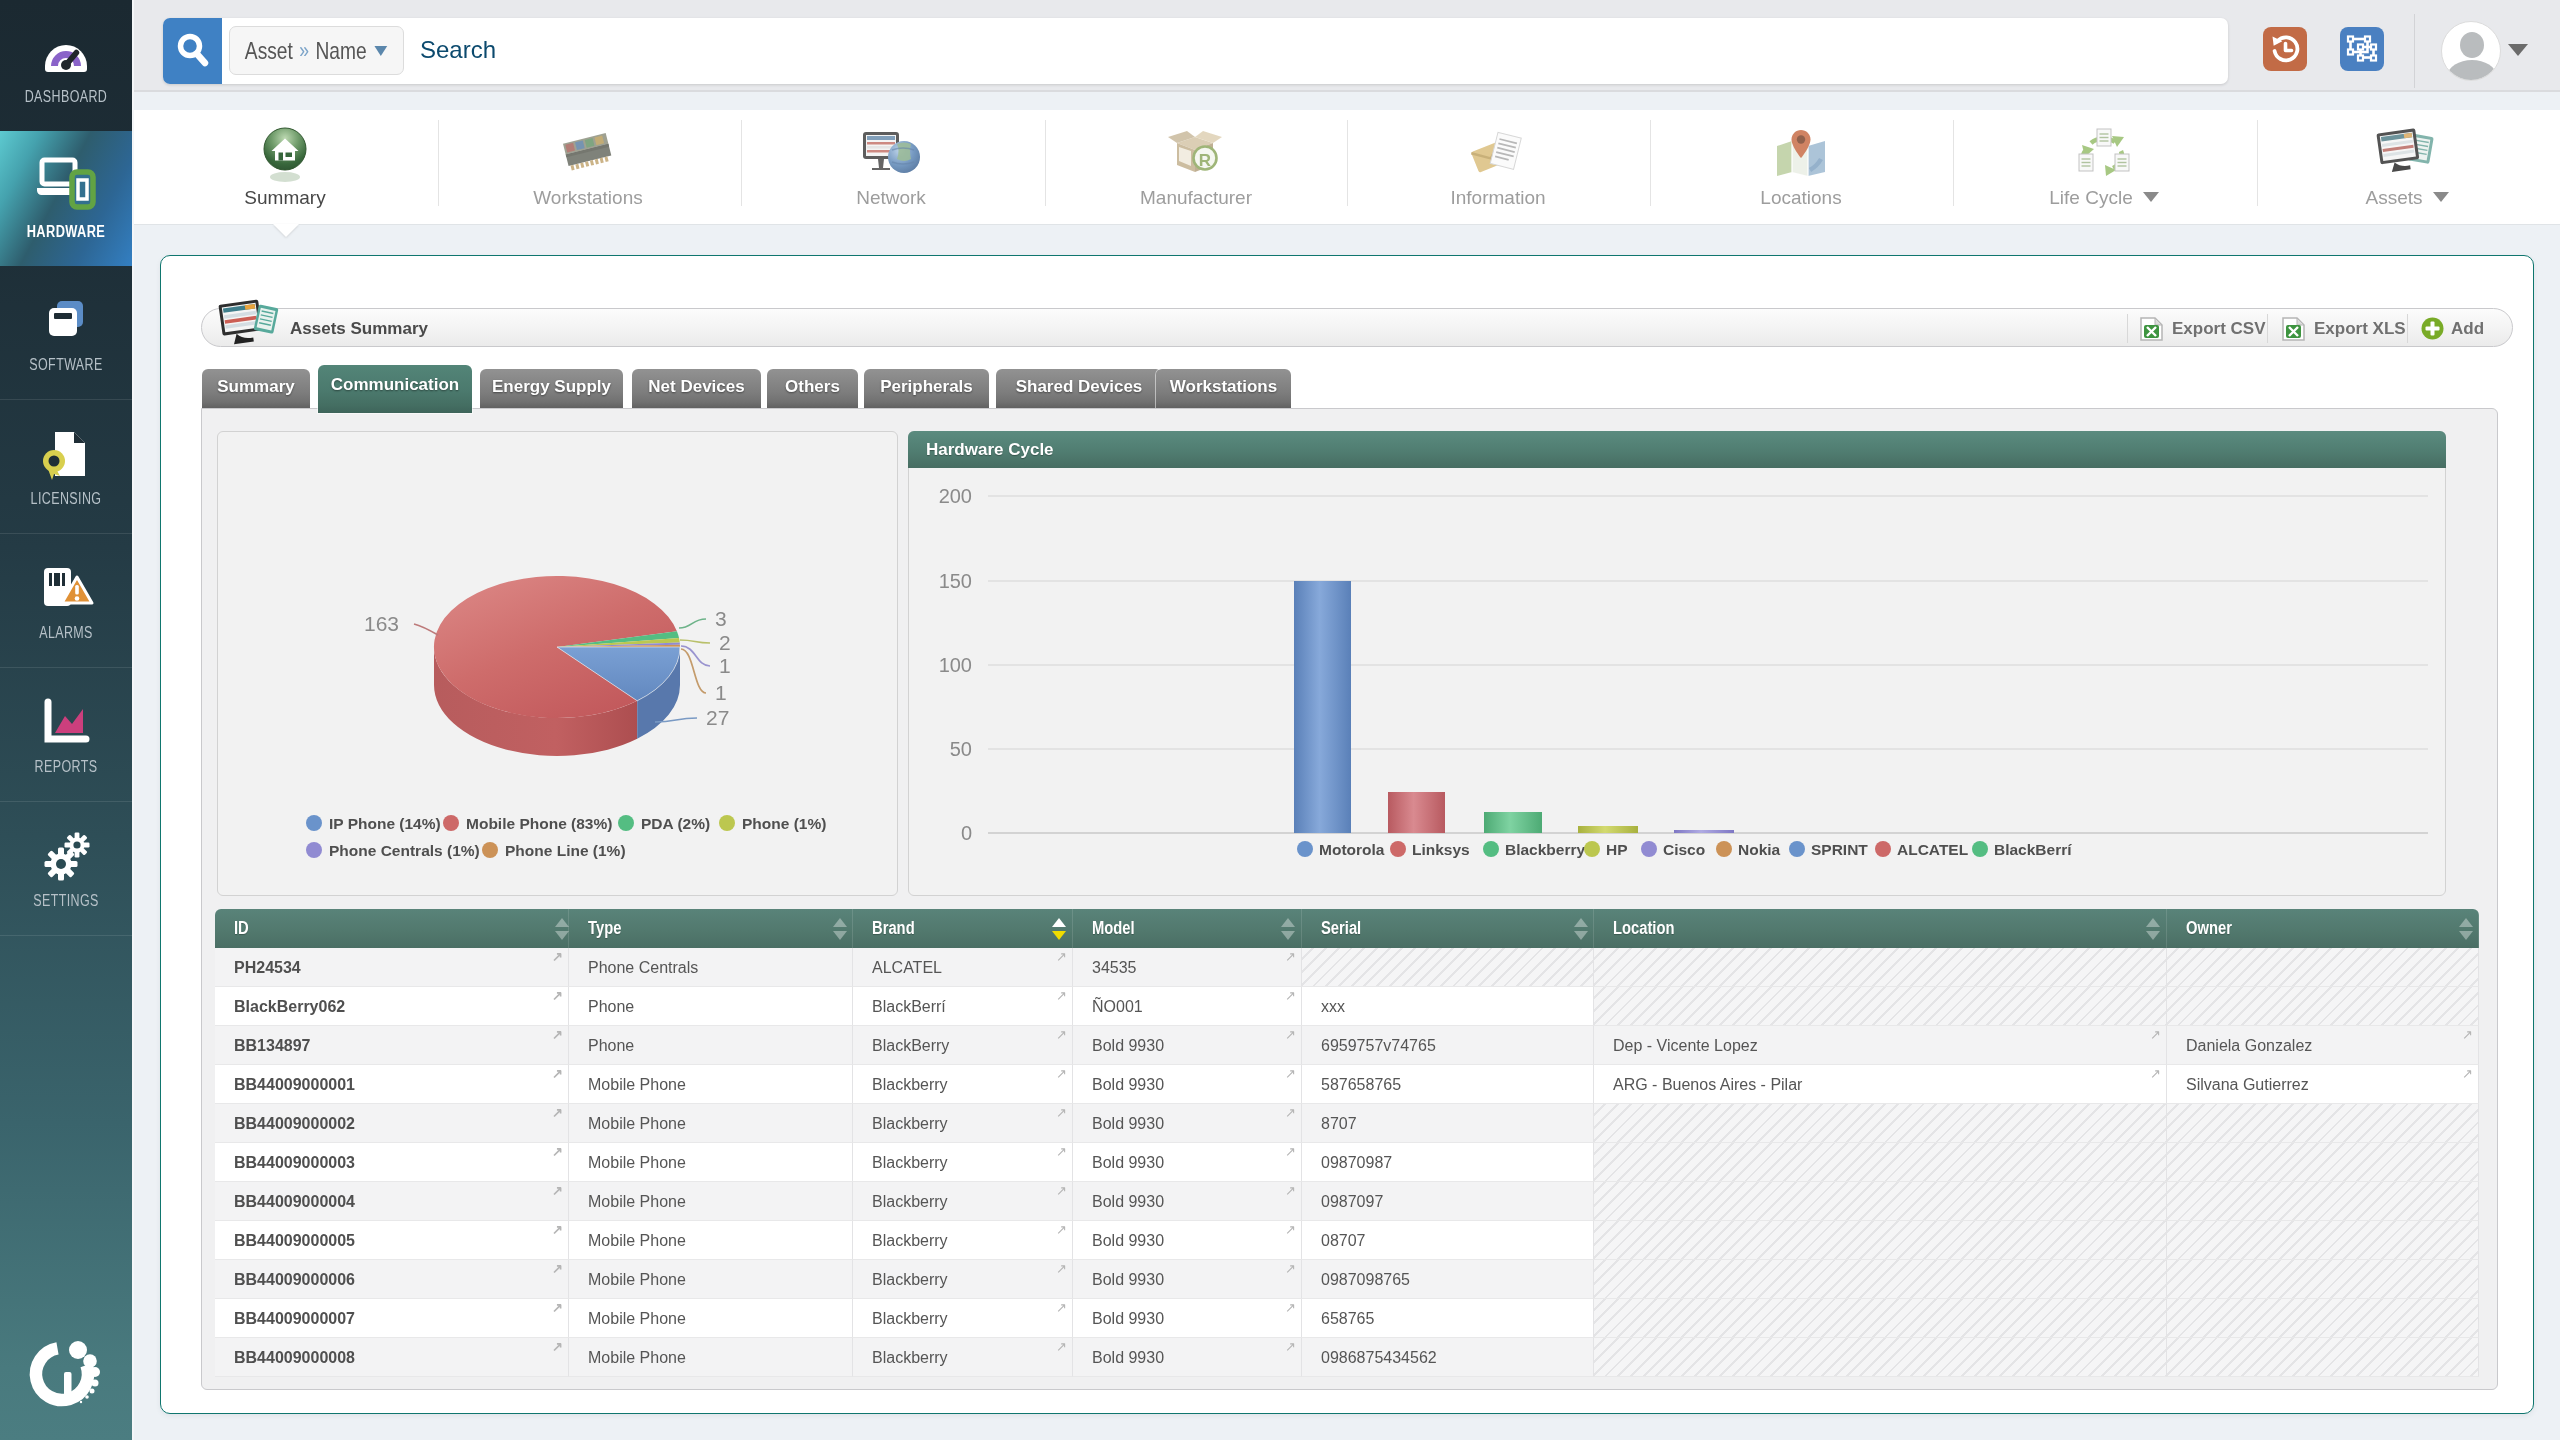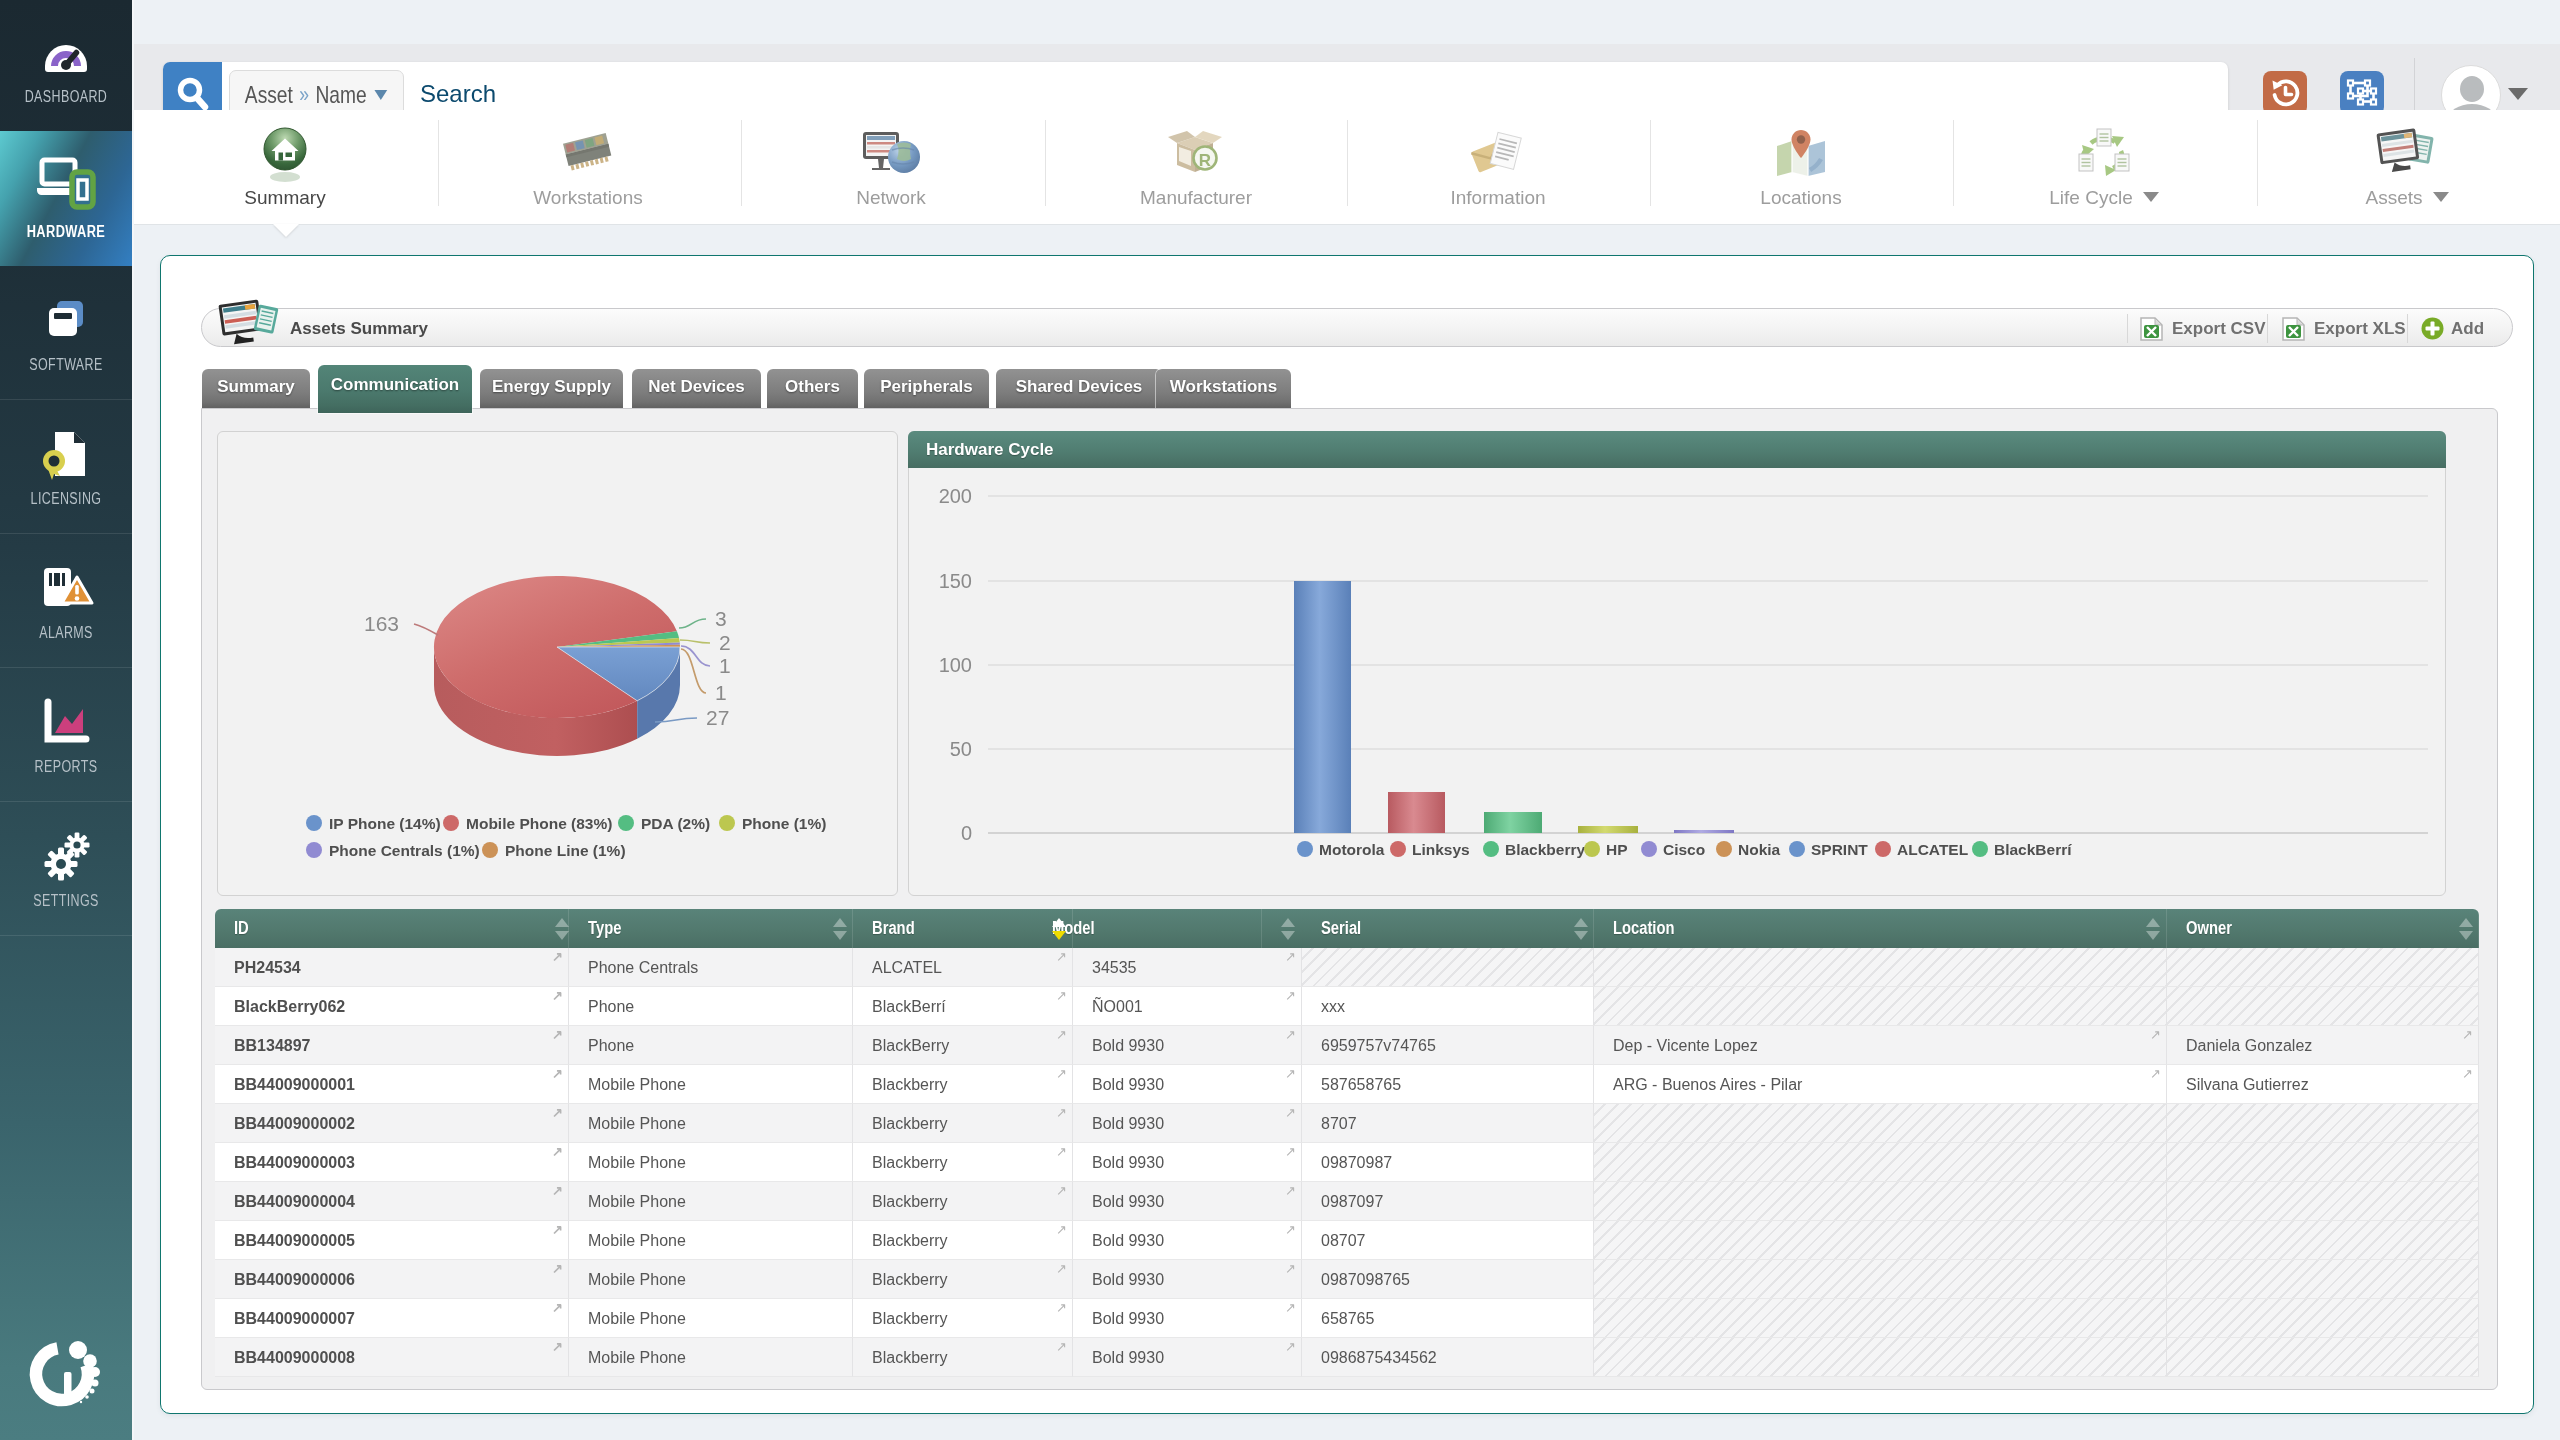--- a/index.html
+++ b/index.html
@@ -1,21 +1,21 @@
 <!DOCTYPE html>
 <html><head>
 <meta charset="utf-8">
 <style>
 * { margin:0; padding:0; box-sizing:border-box; }
 html,body { width:2560px; height:1440px; font-family:"Liberation Sans", sans-serif; background:#edf1f5; overflow:hidden; }
 #stage { position:absolute; top:0; left:0; width:2560px; height:1440px; }
 .abs { position:absolute; }
 
 
-#topbar { left:134px; top:0; width:2426px; height:92px; background:#e8e9ec; border-bottom:2px solid #dadbde;margin-top:44px; }
+#topbar { left:134px; top:0; width:2426px; height:92px; background:#e8e9ec; border-bottom:2px solid #dadbde; }
 #searchwrap { position:absolute; left:29px; top:18px; width:2065px; height:66px; background:#ffffff; border-radius:7px; box-shadow:0 1px 3px rgba(0,0,0,0.14); }
 #searchbtn { position:absolute; left:0; top:0; width:59px; height:66px; background:#3f81c4; border-radius:7px 0 0 7px; }
 #searchpill { position:absolute; left:66px; top:8px; width:175px; height:49px; background:#f6f6f6; border:1px solid #dcdcdc; border-radius:7px; display:flex; align-items:center; justify-content:center; font-size:24px; color:#555; }
 #searchpill .sep { color:#7ba3c8; padding:0 8px; font-size:22px;}
 #searchpill .caret { width:0; height:0; border-left:8px solid transparent; border-right:8px solid transparent; border-top:10px solid #5b87ac; margin-left:10px;}
 #searchph { position:absolute; left:257px; top:0; height:66px; line-height:64px; font-size:24px; color:#0c4a6e; }
 .squarebtn { position:absolute; top:27px; width:44px; height:44px; border-radius:8px; }
 #histbtn { left:2129px; background:#c26b46; }
 #grpbtn { left:2206px; background:#4a80c1; }
 #tbdivider { position:absolute; left:2280px; top:14px; width:1px; height:74px; background:#d2d3d6; }
@@ -589,21 +589,21 @@
         <text x="988" y="386" font-size="15.5" font-weight="bold" fill="#4f4f4f" font-family="Liberation Sans">ALCATEL</text>
         <circle cx="1071" cy="380" r="8" fill="#54bd82"></circle>
         <text x="1085" y="386" font-size="15.5" font-weight="bold" fill="#4f4f4f" font-family="Liberation Sans">BlackBerrí</text>
         </svg>
       </div>
       <div id="tbl">
         <div class="hdr">
         <div class="hcell" style="left:0px;width:354px"><span class="hx">ID</span></div>
         <div class="hcell" style="left:354px;width:284px"><span class="hx">Type</span></div>
         <div class="hcell" style="left:638px;width:220px"><span class="hx">Brand</span></div>
-        <div class="hcell" style="left:818px;width:229px"><span class="hx">Model</span></div>
+        <div class="hcell" style="left:858px;width:229px"><span class="hx">Model</span></div>
         <div class="hcell" style="left:1087px;width:292px"><span class="hx">Serial</span></div>
         <div class="hcell" style="left:1379px;width:573px"><span class="hx">Location</span></div>
         <div class="hcell" style="left:1952px;width:312px"><span class="hx">Owner</span></div>
         <div class="srt" style="left:340px"></div>
         <div class="srt" style="left:618px"></div>
         <div class="srt y" style="left:837px"></div>
         <div class="srt" style="left:1066px"></div>
         <div class="srt" style="left:1359px"></div>
         <div class="srt" style="left:1931px"></div>
         <div class="srt" style="left:2244px"></div>

